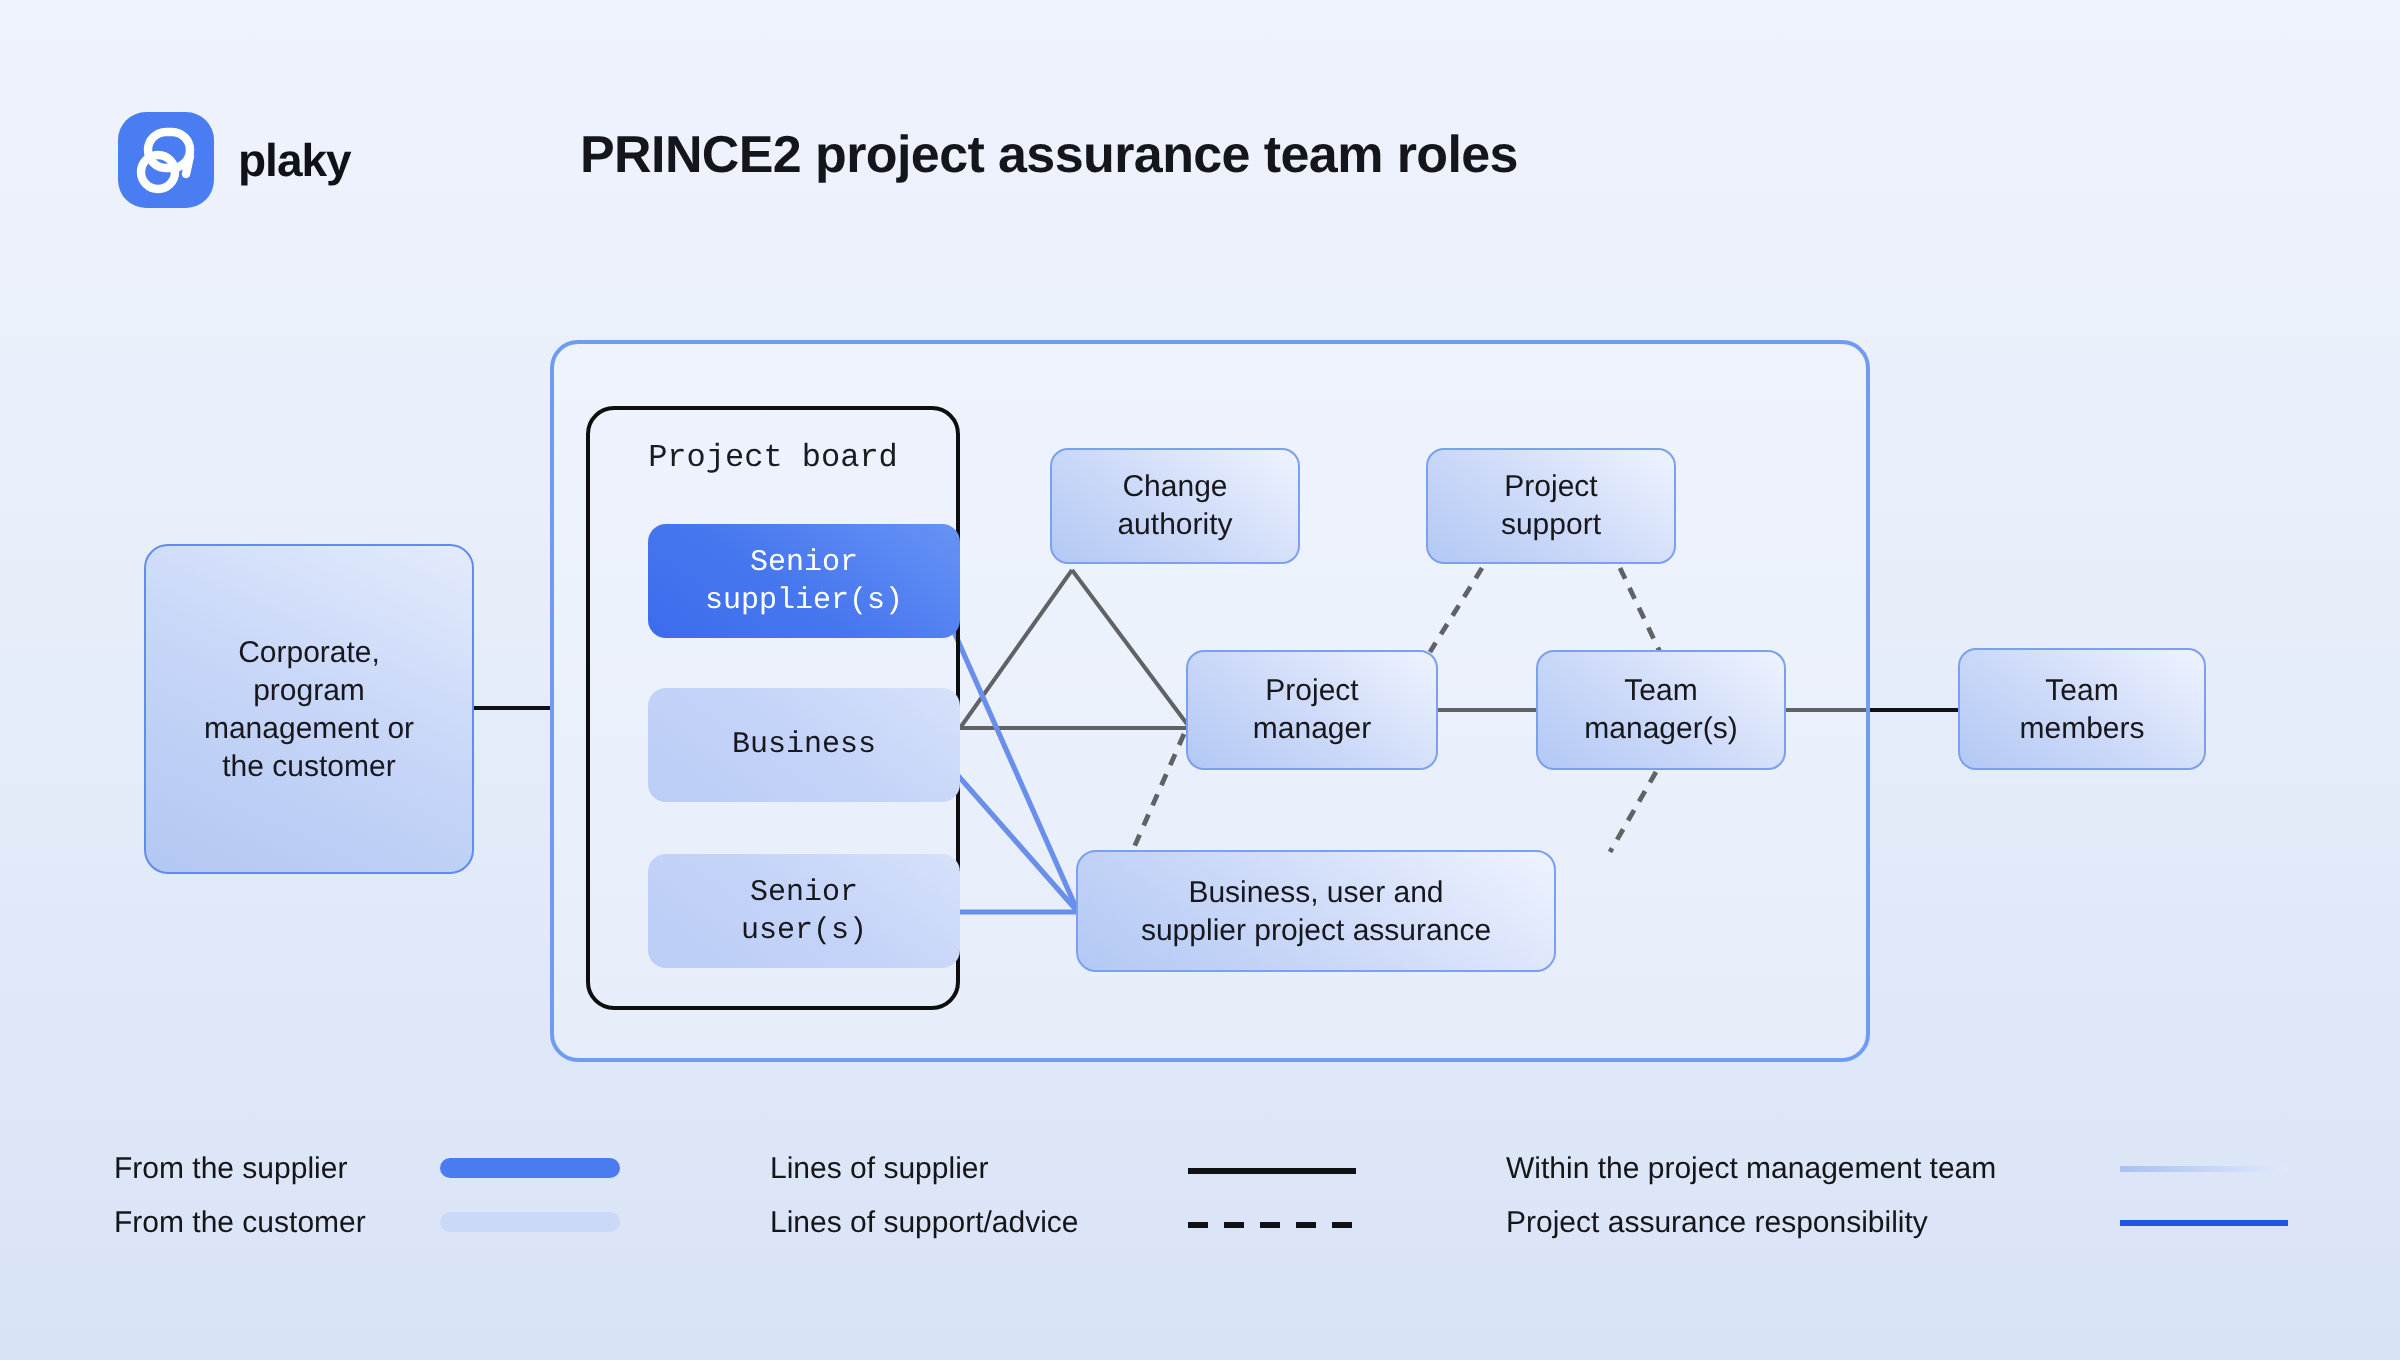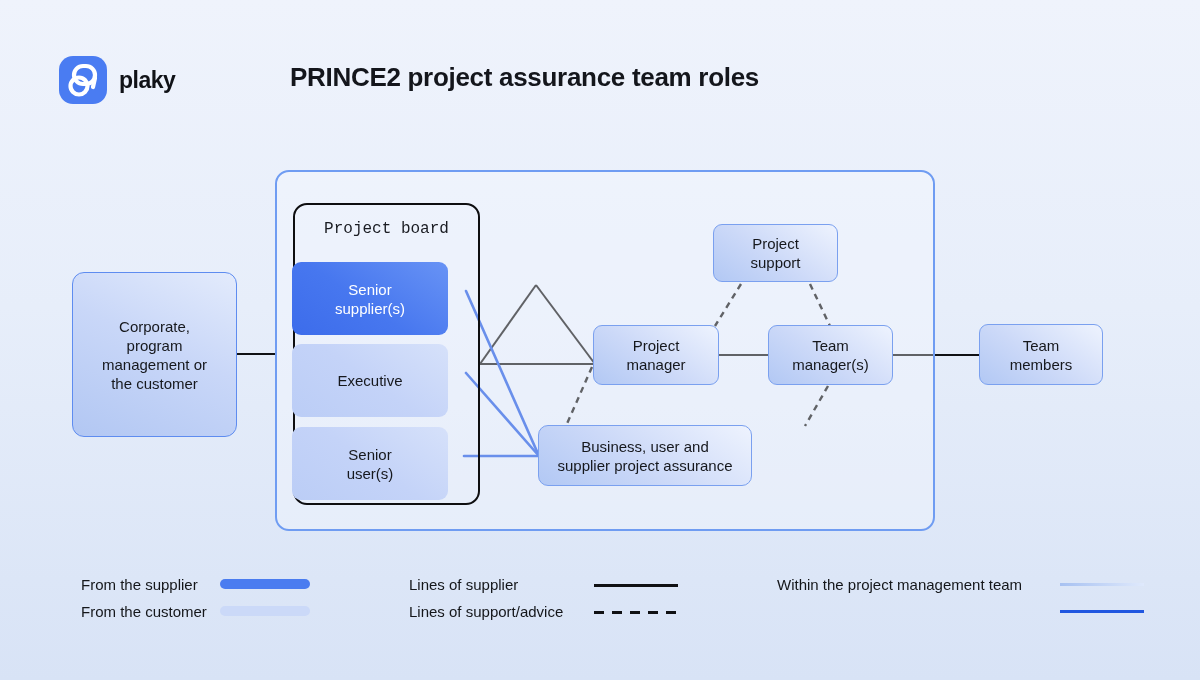--- a/index.html
+++ b/index.html
@@ -34,35 +34,35 @@
     border:2px solid #6f9cf2;border-radius:14px;
     background:rgba(246,249,255,0.35);
     box-sizing:border-box;
   }
   .corporate{left:72px;top:272px;width:165px;height:165px;
     background:linear-gradient(205deg,#e3ebfc 0%,#c9d7f8 45%,#b2c7f3 100%);
     border:1.5px solid #5e8cf0;border-radius:12px;}
   .project-board{left:293px;top:203px;width:187px;height:302px;
     border:2.5px solid #0e0e10;border-radius:14px;box-sizing:border-box;background:transparent;}
   .board-title{left:293px;top:220px;width:187px;text-align:center;font-size:16px;color:#1a1c22;font-family:Liberation Mono, monospace;}
-  .member{left:292px;width:156px;height:73px;border-radius:9px;}
+  .member{left:324px;width:156px;height:57px;border-radius:9px;font-family:Liberation Mono, monospace;}
   .member.supplier{top:262px;background:linear-gradient(215deg,#6893f5 0%,#4777ef 55%,#3c6ceb 100%);color:#ffffff;}
   .member.exec{top:344px;background:linear-gradient(215deg,#d6e1fa 0%,#c4d3f8 50%,#bbcdf6 100%);}
   .member.user{top:427px;background:linear-gradient(215deg,#d6e1fa 0%,#c4d3f8 50%,#bbcdf6 100%);}
   .change-authority{left:525px;top:224px;width:125px;height:58px;}
   .project-support{left:713px;top:224px;width:125px;height:58px;}
   .project-manager{left:593px;top:325px;width:126px;height:60px;}
   .team-manager{left:768px;top:325px;width:125px;height:60px;}
   .team-members{left:979px;top:324px;width:124px;height:61px;}
-  .business-assurance{left:538px;top:425px;width:214px;height:61px;border-radius:10px;}
+  .business-assurance{left:538px;top:425px;width:240px;height:61px;border-radius:10px;}
 
   .connectors{left:0;top:0;width:1200px;height:680px;pointer-events:none;}
 
   
-  .legend-label{font-size:15px;color:#14161a;margin-left:24px;}
+  .legend-label{font-size:15px;color:#14161a;}
   .pill{height:10px;border-radius:5px;width:90px;}
   .pill-blue{left:220px;top:579px;background:#4a7cf0;}
   .pill-light{left:220px;top:606px;background:#cbd9f8;}
   .line-swatch{width:84px;height:3px;}
   .line-solid{left:594px;top:584px;background:#101114;}
   .line-dashed{left:594px;top:611px;background:repeating-linear-gradient(90deg,#101114 0 10px,transparent 10px 18px);}
   .line-light{left:1060px;top:583px;background:linear-gradient(90deg,#a7c1f1 0%,#dfe9fc 100%);}
   .line-blue{left:1060px;top:610px;background:#2157e0;}
 </style>
 </head>
@@ -110,24 +110,26 @@
 
   <div class="abs node corporate">Corporate,
 program
 management or
 the customer</div>
 
   <div class="abs project-board"></div>
   <div class="abs board-title">Project board</div>
   <div class="abs node member supplier">Senior
 supplier(s)</div>
-  <div class="abs node member exec">Executive</div>
+  <div class="abs node member exec">Business</div>
   <div class="abs node member user">Senior
 user(s)</div>
 
+  <div class="abs node grad-box change-authority">Change
+authority</div>
   <div class="abs node grad-box project-support">Project
 support</div>
   <div class="abs node grad-box project-manager">Project
 manager</div>
   <div class="abs node grad-box team-manager">Team
 manager(s)</div>
   <div class="abs node grad-box team-members">Team
 members</div>
   <div class="abs node grad-box business-assurance">Business, user and
 supplier project assurance</div>
@@ -136,16 +138,17 @@
   <div class="abs legend-label" style="left:57px;top:603px;">From the customer</div>
   <div class="abs pill pill-blue"></div>
   <div class="abs pill pill-light"></div>
 
   <div class="abs legend-label" style="left:385px;top:576px;">Lines of supplier</div>
   <div class="abs legend-label" style="left:385px;top:603px;">Lines of support/advice</div>
   <div class="abs line-swatch line-solid"></div>
   <div class="abs line-swatch line-dashed"></div>
 
   <div class="abs legend-label" style="left:753px;top:576px;">Within the project management team</div>
+  <div class="abs legend-label" style="left:753px;top:603px;">Project assurance responsibility</div>
   <div class="abs line-swatch line-light"></div>
   <div class="abs line-swatch line-blue"></div>
 
 </div>
 
 </body></html>

